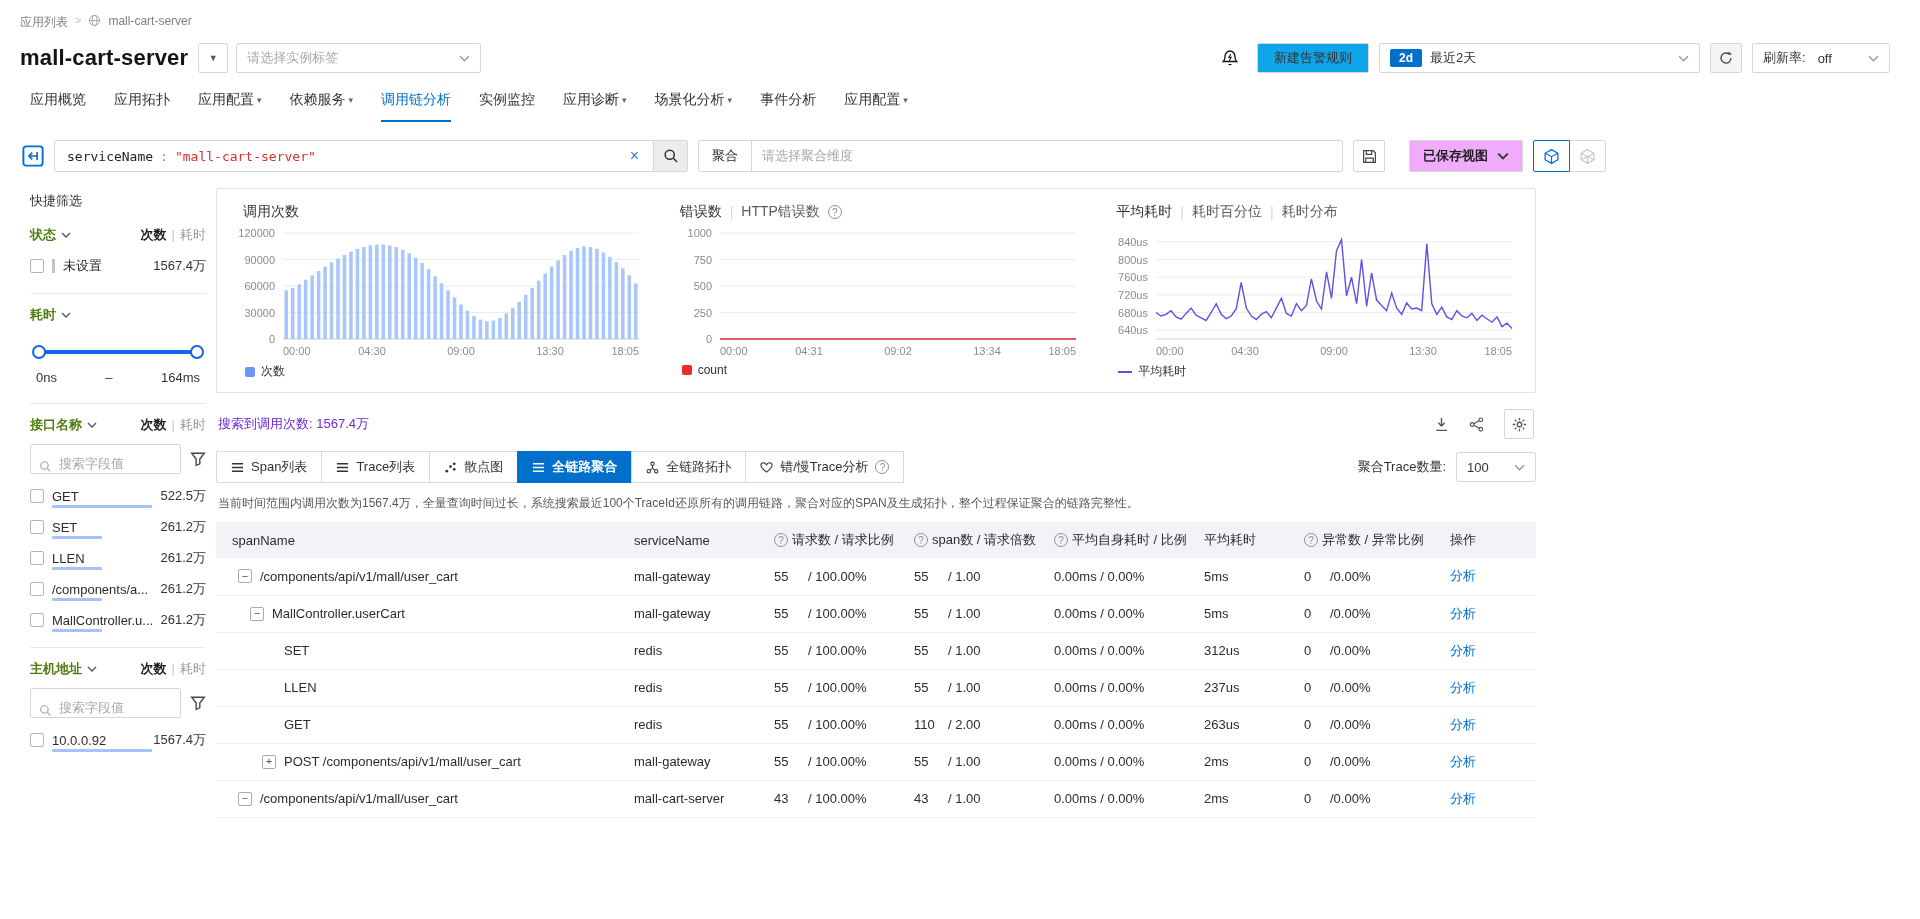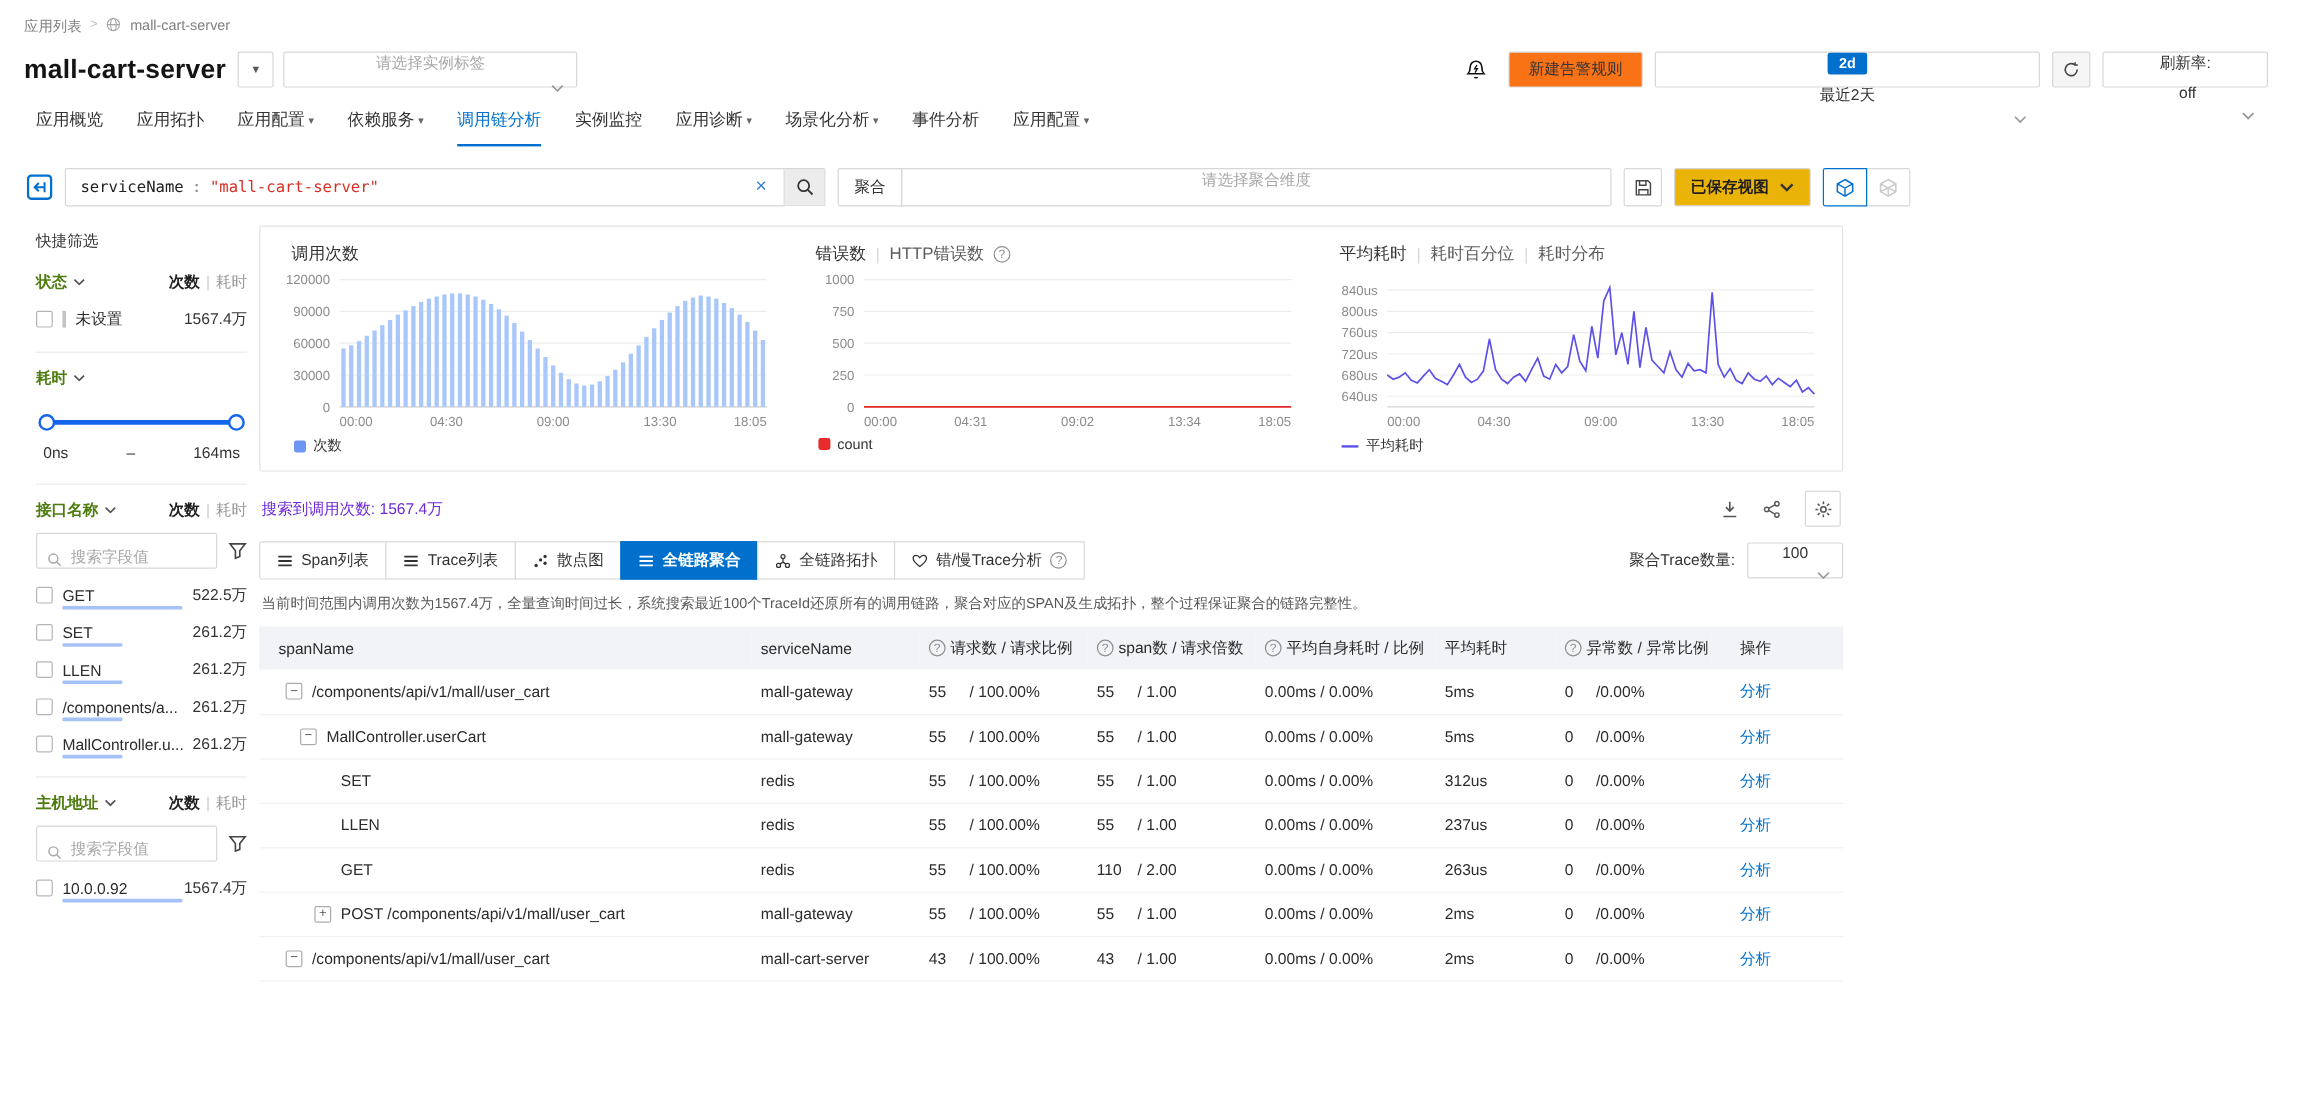--- a/index.html
+++ b/index.html
@@ -7,27 +7,27 @@
 body{background:#fff;font-family:"Liberation Sans","DejaVu Sans",sans-serif;color:#333;font-size:14px;}
 .page{padding:0 30px 0 20px;}
 svg{display:block;}
 
 .breadcrumb{padding-top:14px;font-size:12px;color:#808080;display:flex;align-items:flex-start;gap:7px;}
 .bc-sep{color:#c2c2c2;font-size:11px;}
 .globe{color:#a5a5a5;display:flex;}
 .title-row{display:flex;align-items:center;margin-top:12px;}
 h1.title{font-size:22px;font-weight:bold;color:#141414;letter-spacing:.2px;}
 .title-dd{width:30px;height:30px;border:1px solid #d7d7d7;background:#fff;border-radius:2px;margin-left:10px;display:flex;align-items:center;justify-content:center;color:#555;font-size:9px;cursor:pointer;}
-.select{height:30px;border:1px solid #d7d7d7;border-radius:2px;background:#fff;display:flex;align-items:center;padding:0 10px;gap:8px;font-size:13px;cursor:pointer;flex-direction:column;}
+.select{height:30px;border:1px solid #d7d7d7;border-radius:2px;background:#fff;display:flex;align-items:center;padding:0 10px;gap:8px;font-size:13px;cursor:pointer;}
 .select .ph{color:#a8a8a8;}
 .select .chev{margin-left:auto;color:#999;display:flex;}
 .inst{width:245px;margin-left:8px;}
 .right-controls{margin-left:auto;display:flex;align-items:center;gap:10px;}
 .bell{color:#111;display:flex;cursor:pointer;margin-right:8px;}
-.btn{height:30px;border:1px solid #d7d7d7;background:#f97316;border-radius:2px;padding:0 16px;font-size:13px;color:#333;cursor:pointer;}
+.btn{height:30px;border:1px solid #d7d7d7;background:#0ea5e9;border-radius:2px;padding:0 16px;font-size:13px;color:#333;cursor:pointer;}
 .time-select{width:321px;}
 .badge{background:#0070CC;color:#fff;font-size:12px;font-weight:bold;padding:2px 9px;border-radius:2px;}
 .icon-btn30{width:32px;height:30px;border:1px solid #d7d7d7;border-radius:2px;background:#f5f5f5;display:flex;align-items:center;justify-content:center;color:#444;cursor:pointer;}
 .rate-select{width:138px;}
 .rate-select .val{margin-left:4px;}
 
 .ntabs{display:flex;gap:28px;margin-top:18px;padding-left:10px;}
 .ntab{font-size:14px;color:#333;padding-bottom:13px;position:relative;cursor:pointer;display:flex;align-items:center;gap:3px;}
 .ntab .caret{font-size:9px;color:#666;}
 .ntab.active{color:#0070CC;}
@@ -35,21 +35,21 @@
 
 .query-row{display:flex;align-items:center;margin-top:18px;}
 .qmode{color:#0070CC;margin:0 10px 0 2px;display:flex;cursor:pointer;}
 .qbox{width:600px;height:32px;border:1px solid #d7d7d7;border-radius:2px 0 0 2px;display:flex;align-items:center;padding:0 8px 0 12px;font-family:"DejaVu Sans Mono","Liberation Mono",monospace;font-size:13px;background:#fff;cursor:text;}
 .qf{color:#222;}.qo{color:#888;margin:0 7px;}.qv{color:#D93026;}
 .qclear{margin-left:auto;color:#2E7CD6;font-size:16px;cursor:pointer;padding:0 6px;font-family:"Liberation Sans",sans-serif;}
 .qsearch{width:34px;height:32px;border:1px solid #d7d7d7;border-left:none;background:#ececec;display:flex;align-items:center;justify-content:center;cursor:pointer;color:#333;border-radius:0 2px 2px 0;}
 .agg-label{height:32px;border:1px solid #d7d7d7;display:flex;align-items:center;padding:0 13px;margin-left:10px;font-size:13px;background:#fff;border-radius:2px 0 0 2px;}
 .agg-select{width:592px;height:32px;margin-left:-1px;border-radius:0 2px 2px 0;}
 .savebtn{width:32px;height:32px;border:1px solid #d7d7d7;border-radius:2px;background:#fff;margin-left:10px;color:#444;display:flex;align-items:center;justify-content:center;cursor:pointer;}
-.saved-views{height:32px;border:1px solid #d7d7d7;border-radius:2px;margin-left:10px;padding:0 13px;display:flex;align-items:center;gap:9px;font-size:13px;font-weight:bold;color:#1f1f1f;cursor:pointer;background:#eab308;}
+.saved-views{height:32px;border:1px solid #d7d7d7;border-radius:2px;margin-left:24px;padding:0 13px;display:flex;align-items:center;gap:9px;font-size:13px;font-weight:bold;color:#1f1f1f;cursor:pointer;background:#f0abfc;}
 .saved-views .chev{color:#333;display:flex;}
 .view-toggle{display:flex;margin-left:10px;}
 .vt{width:37px;height:32px;border:1px solid #d7d7d7;background:#fff;display:flex;align-items:center;justify-content:center;cursor:pointer;}
 .vt.active{border-color:#0070CC;color:#0070CC;border-radius:2px 0 0 2px;position:relative;z-index:1;}
 .vt.inactive{color:#c9c9c9;margin-left:-1px;border-radius:0 2px 2px 0;}
 
 .content{display:flex;margin-top:16px;padding-left:10px;}
 aside{width:176px;flex:none;}
 main{width:1320px;margin-left:10px;flex:none;}
 .sb-title{font-size:13px;color:#333;margin:4px 0 16px;}

